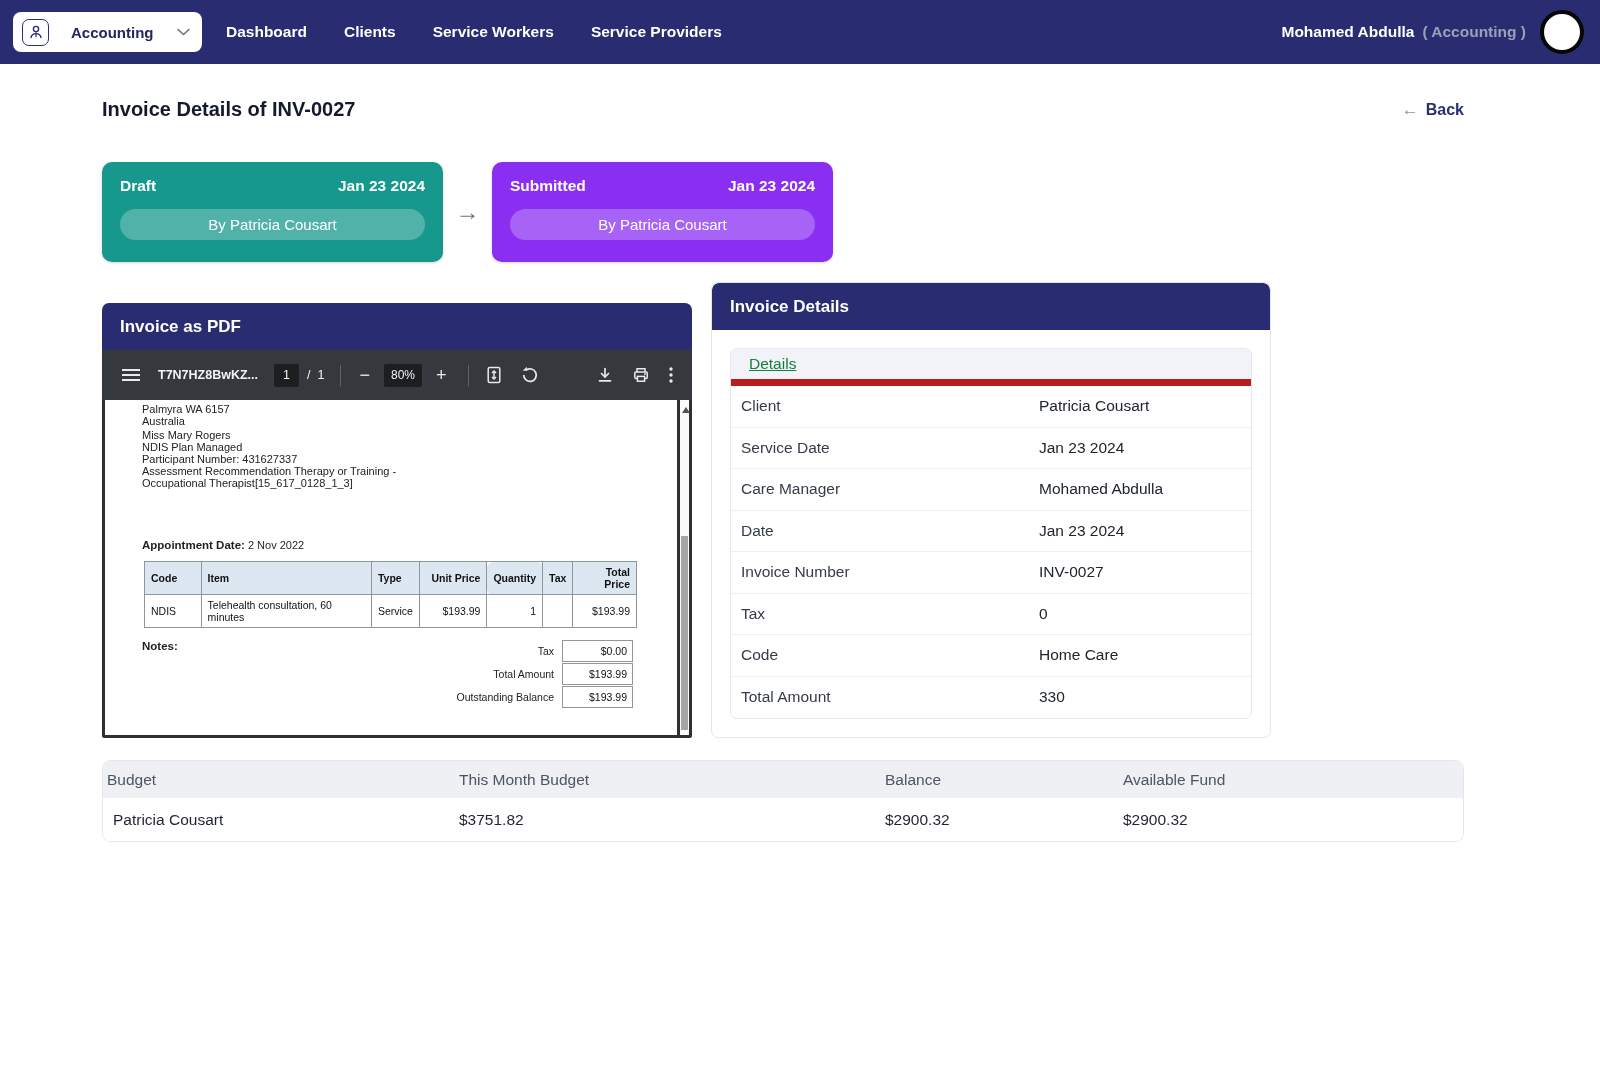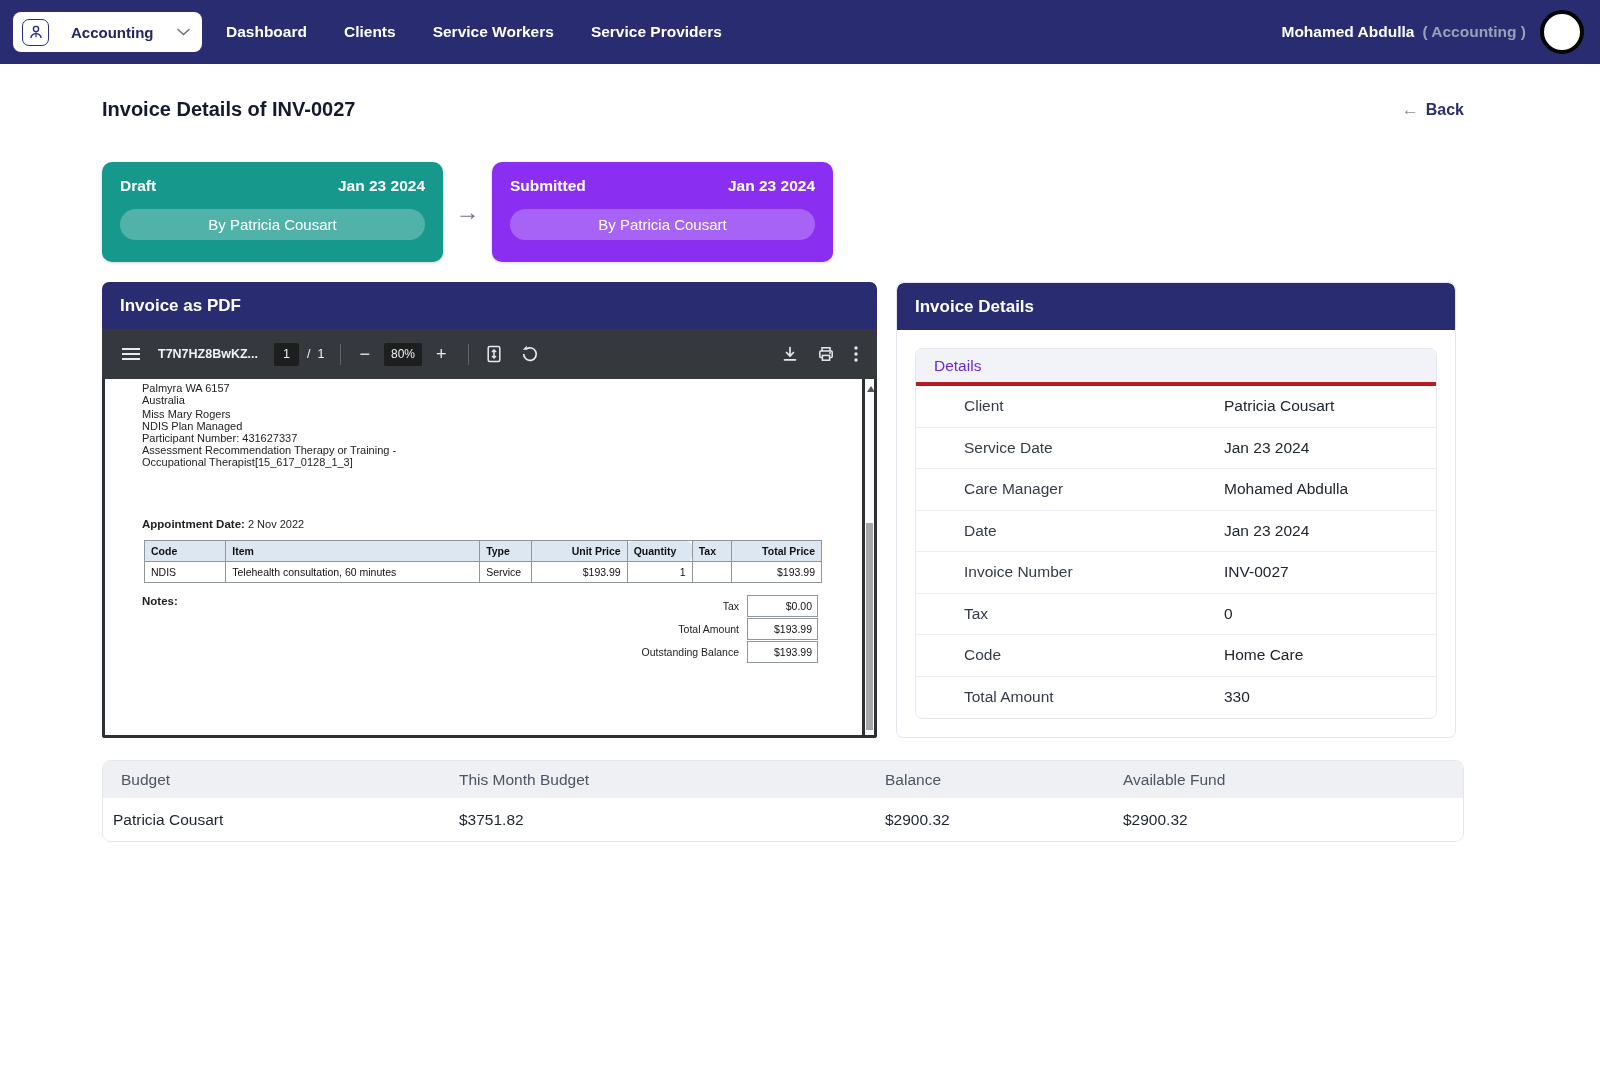--- a/index.html
+++ b/index.html
@@ -32,21 +32,21 @@
   .status-card.submitted { background:#8a2ff2; }
   .card-top { display:flex; justify-content:space-between; color:#fff; font-size:15.5px; font-weight:600; }
   .author-pill { margin-top:14px; height:31px; border-radius:16px; background:rgba(255,255,255,.25); display:flex; align-items:center; justify-content:center; color:#fff; font-size:15px; font-weight:500; }
   .flow-arrow { width:49px; text-align:center; color:#6b7280; font-size:24px; }
 
   
   .panels { margin-top:20px; display:flex; gap:19px; align-items:stretch; }
   .panel-header { height:47px; background:#292c70; border-radius:7px 7px 0 0; display:flex; align-items:center; padding:0 18px; color:#fff; font-size:17px; font-weight:700; }
 
   
-  .pdf-panel { width:775px; display:flex; flex-direction:column; }
+  .pdf-panel { width:590px; display:flex; flex-direction:column;margin-top:21px; }
   .pdf-toolbar { height:50px; background:#35393d; display:flex; align-items:center; padding:0 14px 0 16px; color:#f1f3f4; }
   .tb-btn { background:none; border:none; cursor:pointer; display:flex; align-items:center; justify-content:center; padding:4px; }
   .tb-filename { font-size:12.5px; font-weight:700; color:#f1f3f4; margin-left:14px; }
   .tb-pagebox { width:25px; height:23px; background:#1d1e20; border-radius:2px; display:flex; align-items:center; justify-content:center; font-size:12.5px; margin-left:16px; cursor:text; }
   .tb-slash { margin:0 7px 0 8px; font-size:12.5px; }
   .tb-pagetotal { font-size:12.5px; }
   .tb-divider { width:1px; height:21px; background:#5f6368; margin:0 12px 0 16px; }
   .tb-zoom-btn { background:none; border:none; color:#e8eaed; font-size:18px; cursor:pointer; padding:2px 6px; }
   .tb-zoombox { width:38px; height:23px; background:#1d1e20; border-radius:2px; display:flex; align-items:center; justify-content:center; font-size:12px; margin:0 8px; }
   .tb-spacer { flex:1; }
@@ -73,31 +73,31 @@
   .t-box { width:71px; border:1px solid #8f969c; text-align:right; padding:4px 5px; font-size:10.5px; color:#111; }
 
   .pdf-scrollbar { position:absolute; top:0; right:0; bottom:0; width:12px; background:#fbfbfb; border-left:3px solid #2e3134; }
   .sb-up { position:absolute; top:7px; left:2px; width:0; height:0; border-left:4px solid transparent; border-right:4px solid transparent; border-bottom:6px solid #505357; cursor:pointer; }
   .sb-thumb { position:absolute; left:1px; right:1px; top:40.5%; height:58%; background:#a6a6a6; cursor:grab; }
 
   
   .details-panel { width:560px; background:#fff; border:1px solid #e3e6ec; border-radius:7px; display:flex; flex-direction:column; overflow:hidden; }
   .details-card { padding:18px; }
   .details-table { border:1px solid #e6e8ee; border-radius:7px; overflow:hidden; }
-  .details-section-header { height:37px; background:#f1f3f8; display:flex; align-items:center; padding-left:18px; font-size:15.5px; color:#6d28d9; border-bottom:4px solid #b91c1c; }
+  .details-section-header { height:37px; background:#f1f3f8; display:flex; align-items:center; padding-left:18px; font-size:15.5px; color:#15803d; border-bottom:7px solid #b91c1c;text-decoration:underline; }
   .detail-row { display:grid; grid-template-columns:298px 1fr; align-items:center; height:41.5px; padding-left:10px; border-bottom:1px solid #eceef3; }
   .detail-row:last-child { border-bottom:none; }
-  .detail-label { font-size:15.5px; color:#353b48;margin-left:38px; }
+  .detail-label { font-size:15.5px; color:#353b48; }
   .detail-value { font-size:15.5px; color:#20262e; }
 
   
   .budget-card { margin-top:22px; border:1px solid #e3e6ec; border-radius:9px; overflow:hidden; }
   .budget-header, .budget-row { display:grid; grid-template-columns:356px 426px 238px 1fr; align-items:center; }
   .budget-header { height:37px; background:#eef0f4; color:#4b5563; font-size:15.5px; }
-  .budget-header span:first-child { padding-left:18px; }
+  .budget-header span:first-child { padding-left:4px; }
   .budget-row { height:43px; background:#fff; color:#1f2430; font-size:15.5px; }
   .budget-row span:first-child { padding-left:10px; }
 </style>
 </head>
 <body>
 
 <header class="navbar">
   <div class="role-dropdown">
     <span class="role-icon-box">
       <svg width="16" height="16" viewBox="0 0 16 16" fill="none" stroke="#2b2e83" stroke-width="1.4">

